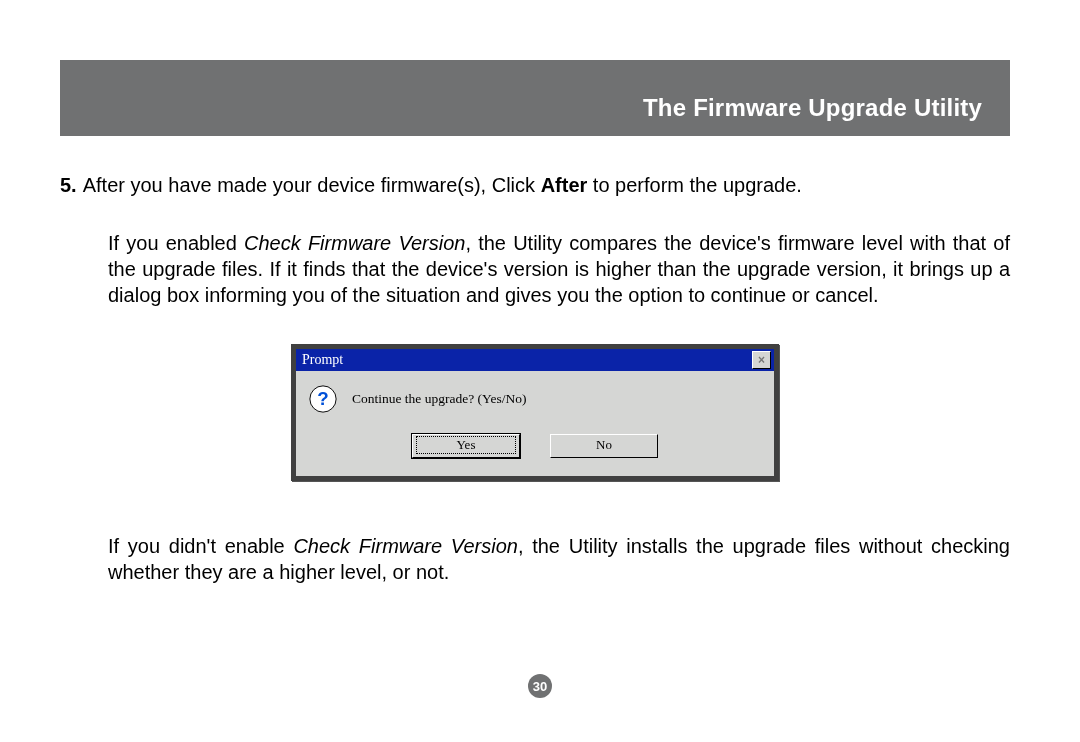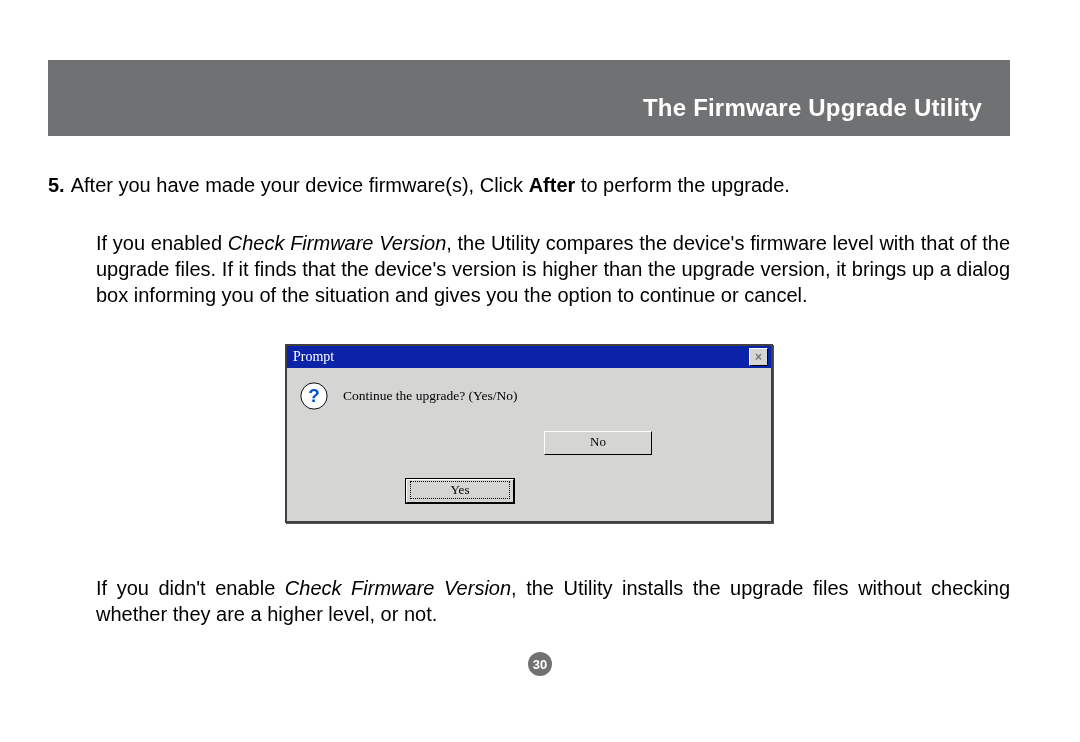--- a/index.html
+++ b/index.html
@@ -9,21 +9,21 @@
     height: 742px;
     background: #ffffff;
     font-family: Arial, Helvetica, sans-serif;
     color: #000;
   }
   .page {
     position: relative;
     width: 1080px;
     height: 742px;
     box-sizing: border-box;
-    padding: 60px 70px 0 48px;
+    padding: 60px 70px 0 60px;
   }
   .header-bar {
     background: #707172;
     height: 76px;
     display: flex;
     align-items: flex-end;
     justify-content: flex-end;
     padding: 0 28px 14px 0;
     box-sizing: border-box;
   }
@@ -57,21 +57,21 @@
   }
   .italic { font-style: italic; }
   .bold { font-weight: bold; }
 
   
   .dialog-wrap {
     margin: 36px auto 0 auto;
     width: 488px;
   }
   .dialog {
-    border: 2px solid #404040;
+    border: 5px solid #404040;
     box-shadow: 1px 1px 0 #555;
     font-family: "Times New Roman", Times, serif;
     font-size: 14px;
     color: #000;
     background: #d5d6d4;
   }
   .dialog-titlebar {
     background: #0a23a8;
     color: #fff;
     height: 22px;
@@ -135,33 +135,32 @@
     border-left: 1px solid #fff;
     border-right: 1px solid #000;
     border-bottom: 1px solid #000;
     font-family: "Times New Roman", Times, serif;
     font-size: 13px;
     text-align: center;
     line-height: 20px;
   }
   .win-btn.default {
     outline: 1px solid #000;
-    margin-top: 48px;
   }
   .win-btn.default .inner {
     margin: 1px 3px;
     border: 1px dotted #000;
     line-height: 16px;
   }
 
   .page-num {
     position: absolute;
     left: 50%;
     transform: translateX(-50%);
-    bottom: 66px;
+    bottom: 44px;
     width: 24px;
     height: 24px;
     border-radius: 50%;
     background: #707172;
     color: #fff;
     font-size: 13px;
     font-weight: bold;
     display: flex;
     align-items: center;
     justify-content: center;

